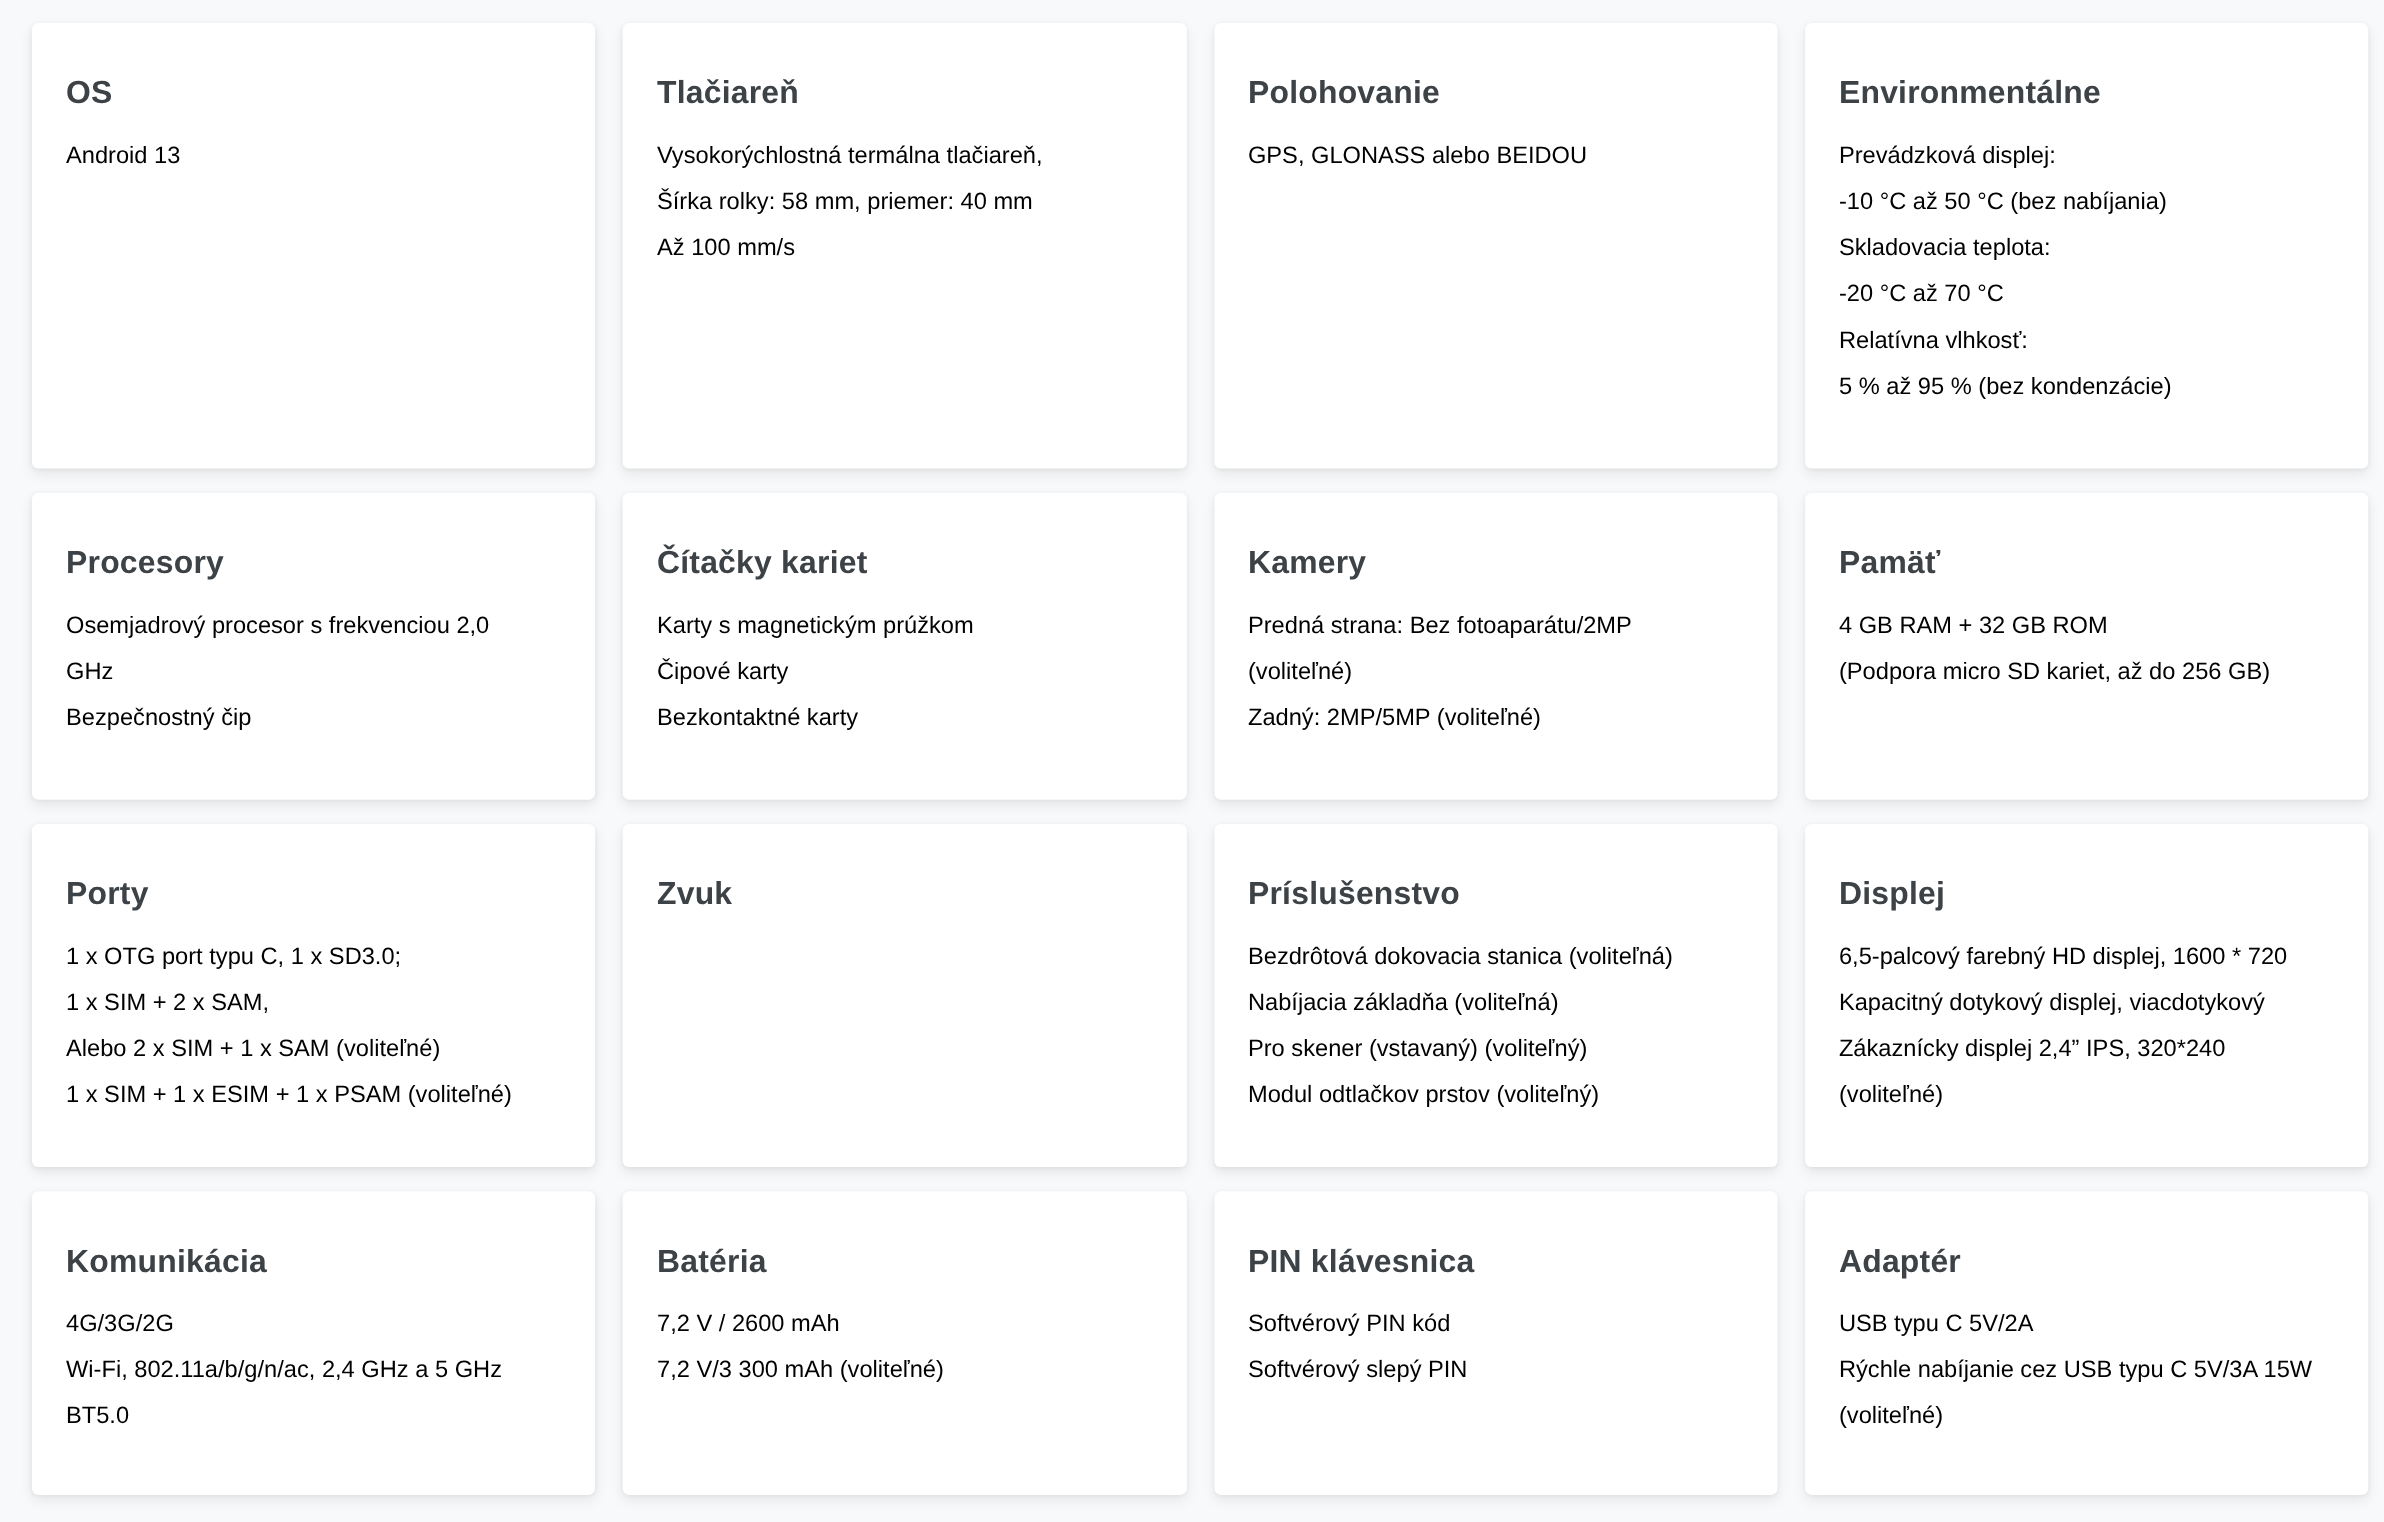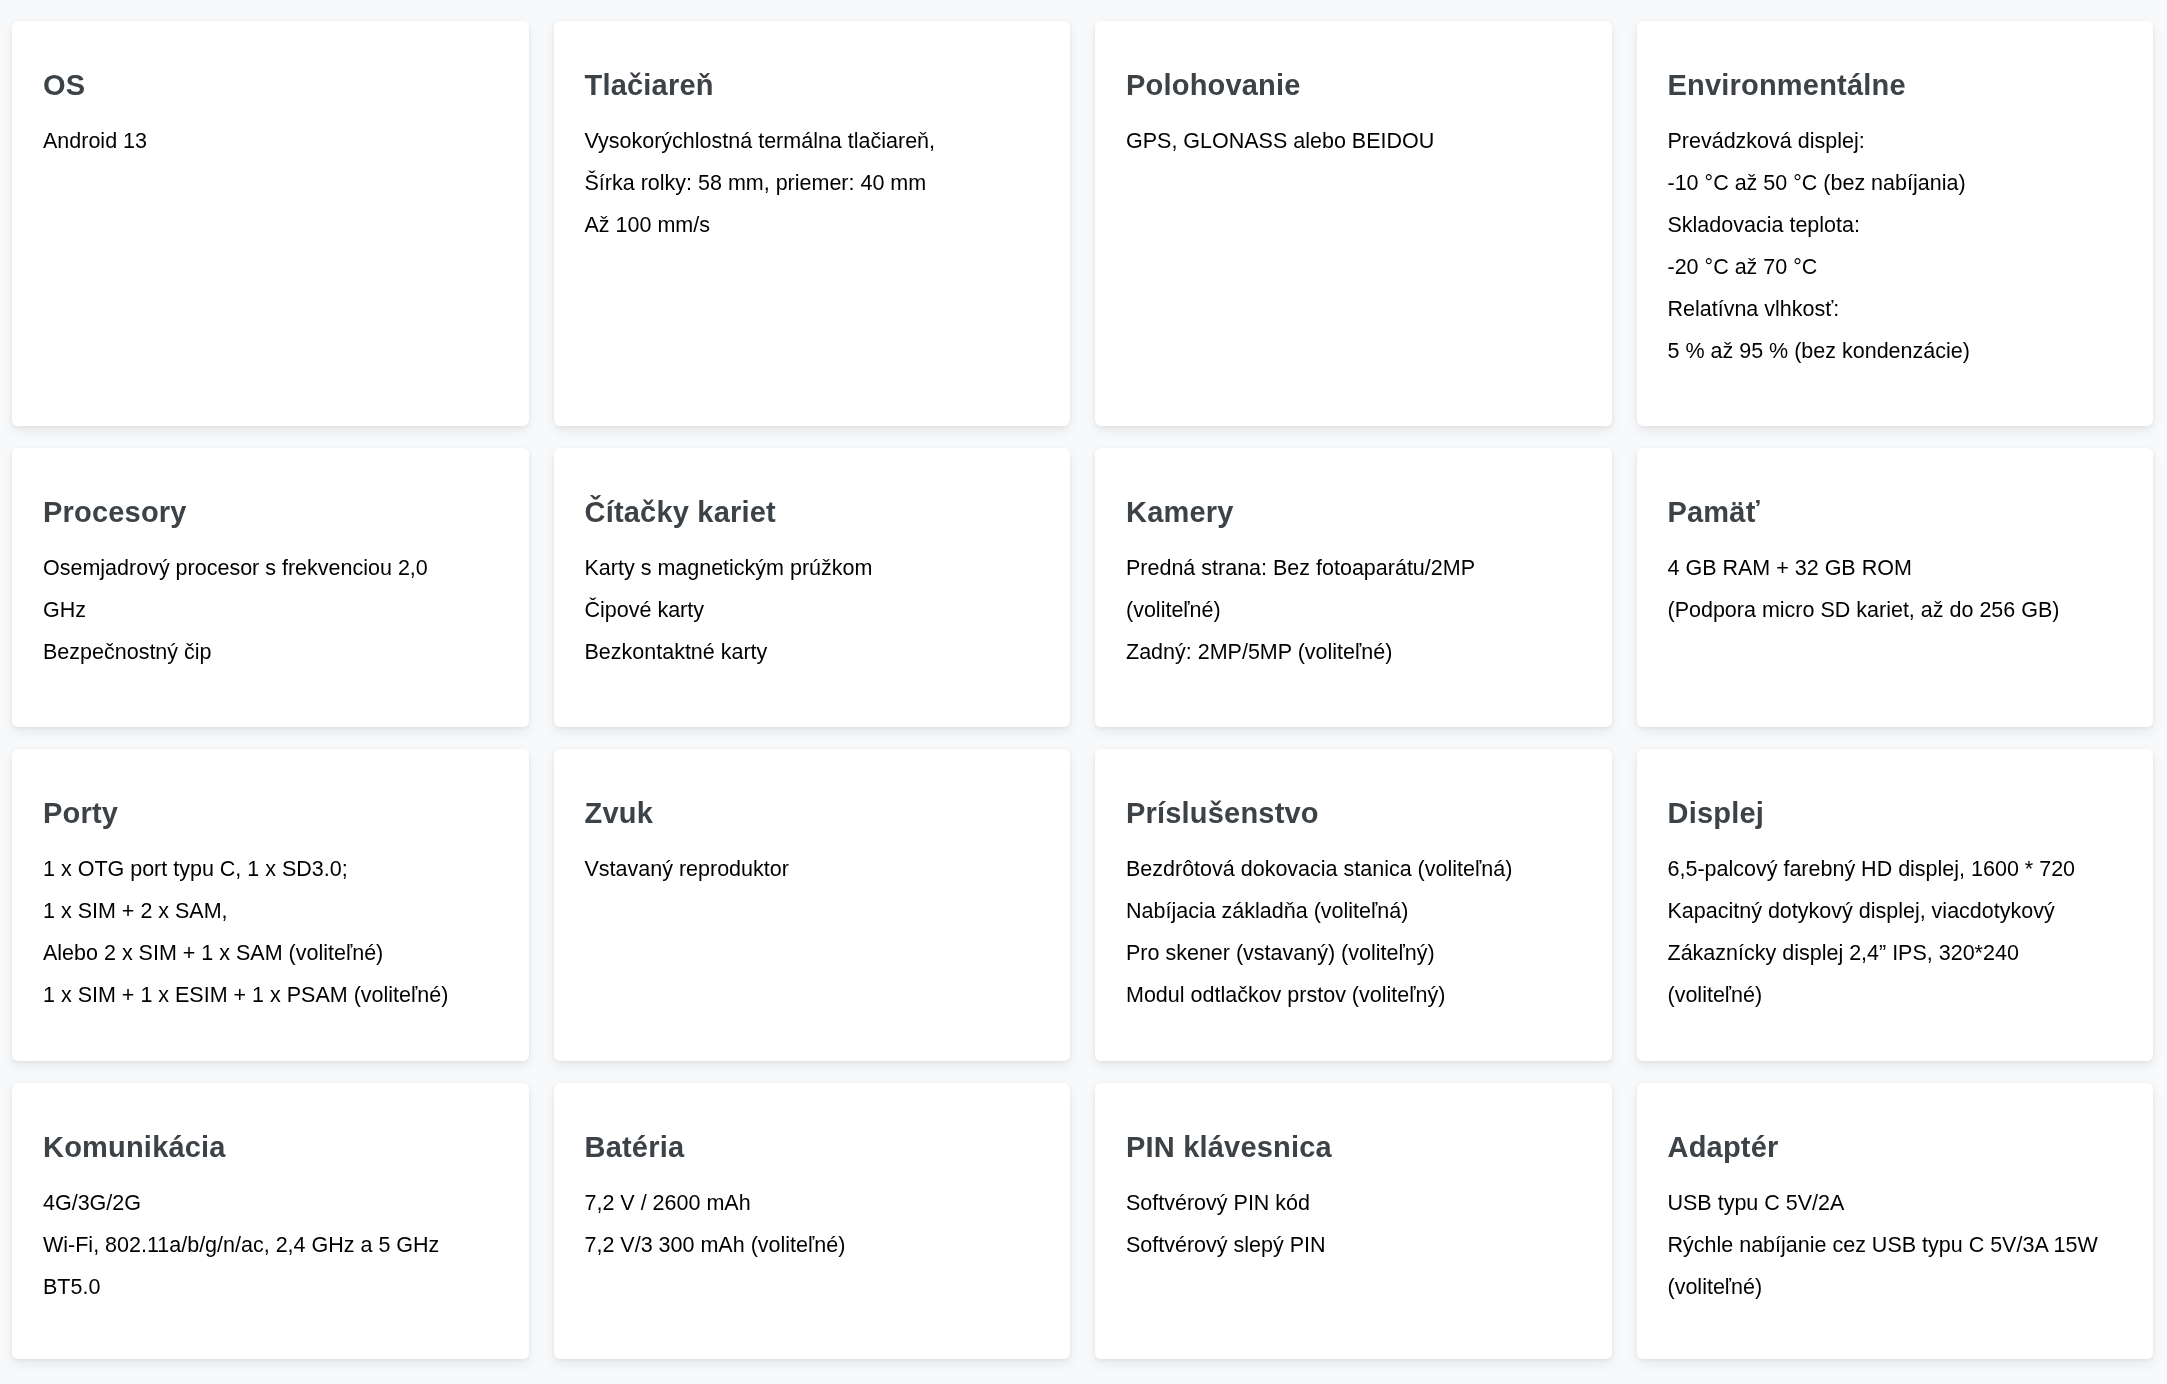--- a/index.html
+++ b/index.html
@@ -15,21 +15,21 @@
     background: #f8f9fa;
     overflow: hidden;
   }
   .grid {
     box-sizing: border-box;
     display: grid;
     grid-template-columns: repeat(4, 1fr);
     grid-template-rows: 405px 279px 312px 276px;
     column-gap: 25px;
     row-gap: 22px;
-    padding: 21px 14px 0 12px;
+    padding: 21px 14px 0 29px;
   }
   .card {
     box-sizing: border-box;
     background: #ffffff;
     border-radius: 6px;
     box-shadow: 0 5px 12px rgba(0,0,0,0.07), 0 1px 4px rgba(0,0,0,0.05);
     padding: 47px 28px 0 31px;
     overflow: hidden;
   }
   .card-title {
@@ -131,23 +131,20 @@
       <div class="card-body">
           <p class="spec-line">1 x OTG port typu C, 1 x SD3.0;</p>
           <p class="spec-line">1 x SIM + 2 x SAM,</p>
           <p class="spec-line">Alebo 2 x SIM + 1 x SAM (voliteľné)</p>
           <p class="spec-line">1 x SIM + 1 x ESIM + 1 x PSAM (voliteľné)</p>
         </div>
     </section>
 
     <section class="card">
       <h2 class="card-title">Zvuk</h2>
-      <div class="card-body">
-          <p class="spec-line">Vstavaný reproduktor</p>
-        </div>
     </section>
 
     <section class="card">
       <h2 class="card-title">Príslušenstvo</h2>
       <div class="card-body">
           <p class="spec-line">Bezdrôtová dokovacia stanica (voliteľná)</p>
           <p class="spec-line">Nabíjacia základňa (voliteľná)</p>
           <p class="spec-line">Pro skener (vstavaný) (voliteľný)</p>
           <p class="spec-line">Modul odtlačkov prstov (voliteľný)</p>
         </div>

